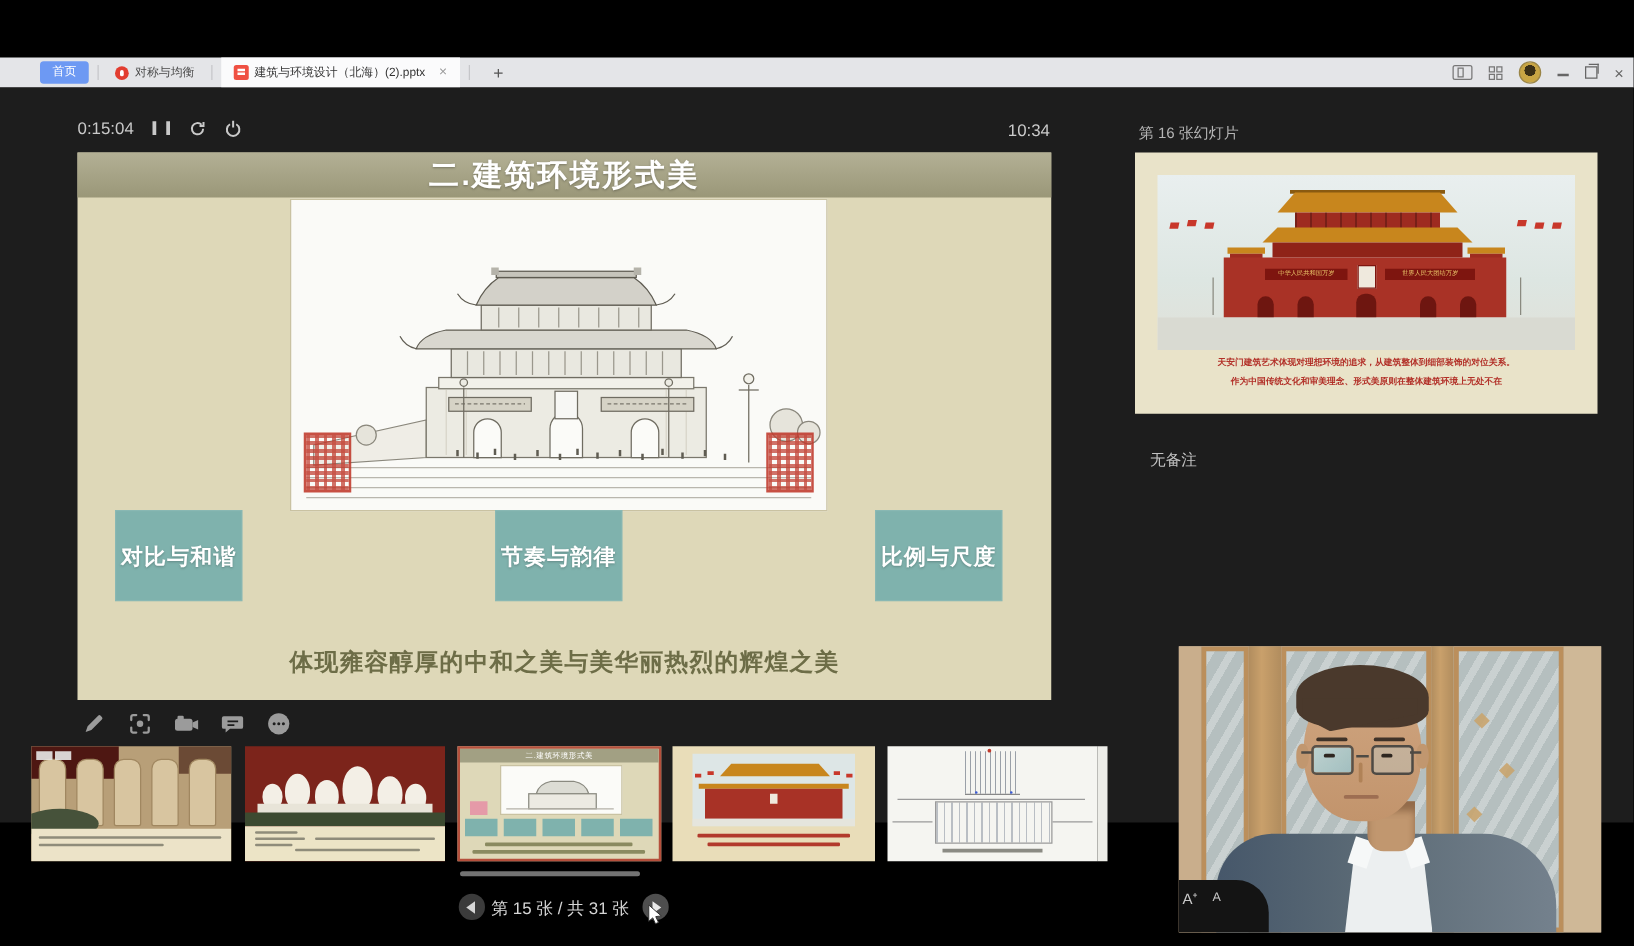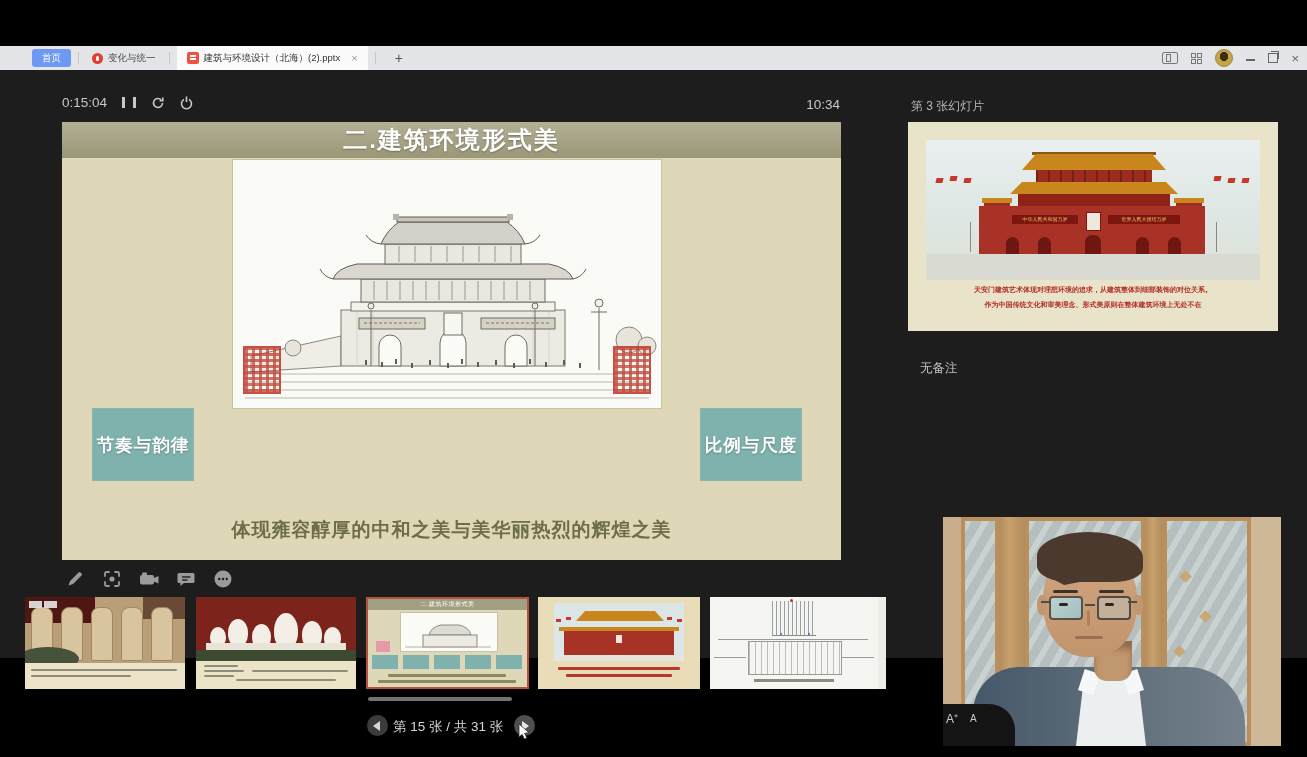--- a/index.html
+++ b/index.html
@@ -204,21 +204,21 @@
 </head>
 <body>
 
 <div class="screen">
 
   <div class="tabbar">
     <div class="home-tab">首页</div>
     <div class="tab-divider"></div>
     <div class="docer-tab">
       <span class="docer-icon"></span>
-      <span>变化与统一</span>
+      <span>对称与均衡</span>
     </div>
     <div class="tab-divider"></div>
     <div class="doc-tab">
       <span class="ppt-icon"></span>
       <span>建筑与环境设计（北海）(2).pptx</span>
       <span class="tab-close">×</span>
     </div>
     <div class="tab-divider"></div>
     <div class="new-tab">+</div>
   </div>
@@ -347,20 +347,21 @@
               <rect x="296" y="199" width="2" height="5"></rect>
               <rect x="312" y="202" width="2" height="5"></rect>
               <rect x="330" y="200" width="2" height="5"></rect>
               <rect x="346" y="203" width="2" height="5"></rect>
           </g>
         </svg>
         <div class="seal seal-left"></div>
         <div class="seal seal-right"></div>
       </div>
       <div class="principles">
+        <div class="pbox">对比与和谐</div>
         <div class="pbox">节奏与韵律</div>
         <div class="pbox">比例与尺度</div>
       </div>
       <div class="slide-cap slide-cap2">体现雍容醇厚的中和之美与美华丽热烈的辉煌之美</div>
     </div>
 
     <div class="tools">
       <span class="tool">
         <svg width="20" height="20">
             <path d="M3.5 16.5l1.6-4.6 8.4-8.4a1.4 1.4 0 0 1 2 0l1 1a1.4 1.4 0 0 1 0 2l-8.4 8.4z" fill="#9b9b9b"></path>
@@ -481,21 +482,21 @@
     <div class="nav-text">第 15 张 / 共 31 张</div>
     <div class="nav-btn nav-next">
         <span class="tri-right"></span>
       </div>
     <div class="cursor">
       <svg width="16" height="18">
           <path d="M1 1l0 13 3.2-2.7 2.2 4.7 2.4-1.1-2.2-4.6 4.4-.6z" fill="#fff" stroke="#333" stroke-width="0.8"></path>
         </svg>
     </div>
 
-    <div class="next-header">第 3 张幻灯片</div>
+    <div class="next-header">第 16 张幻灯片</div>
     <div class="preview">
       <div class="photo">
         <div class="p-ridge"></div>
           <div class="p-roof1"></div>
           <div class="p-body1"></div>
         <div class="p-roof2"></div>
           <div class="p-gallery"></div>
         <div class="p-sideroof" style="left:56px;"></div>
           <div class="p-sideroof" style="left:248px;"></div>
         <div class="p-sidewall" style="left:58px;"></div>

